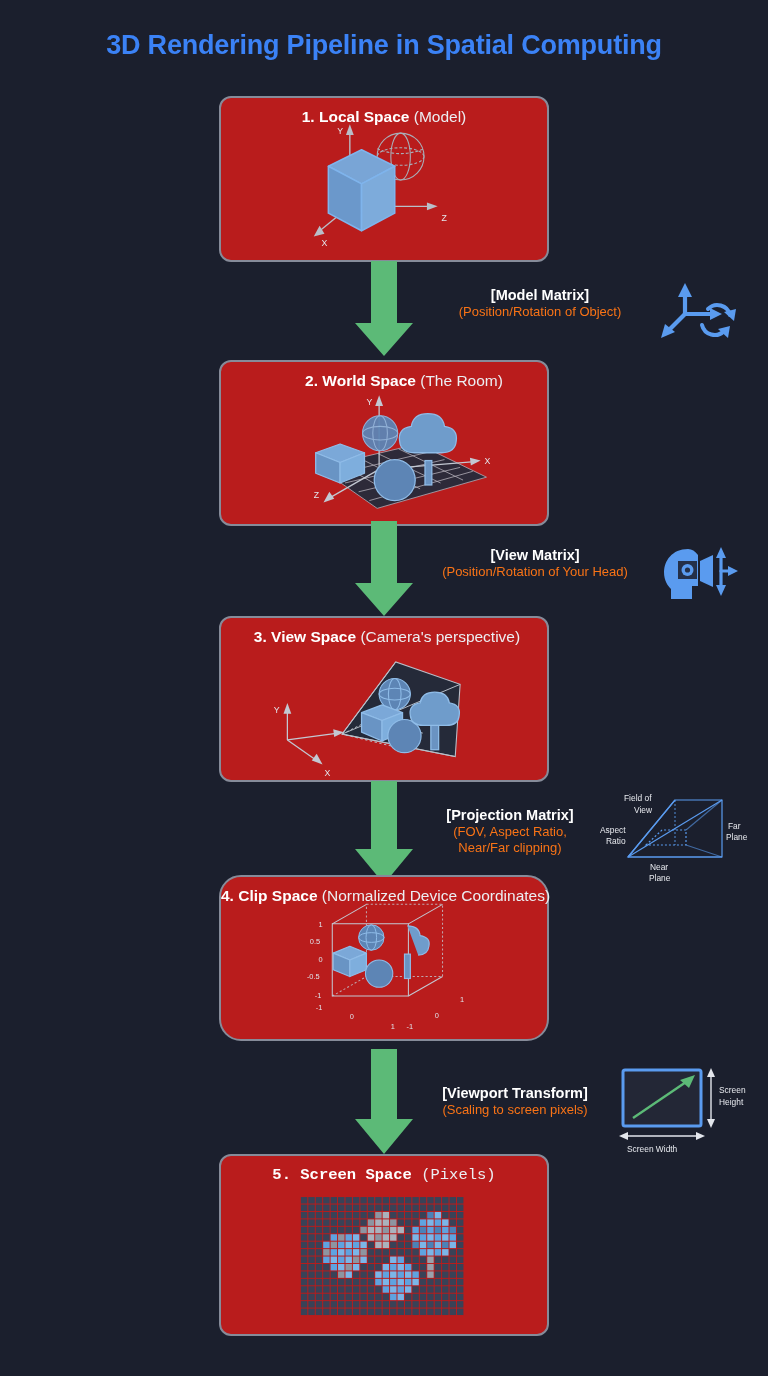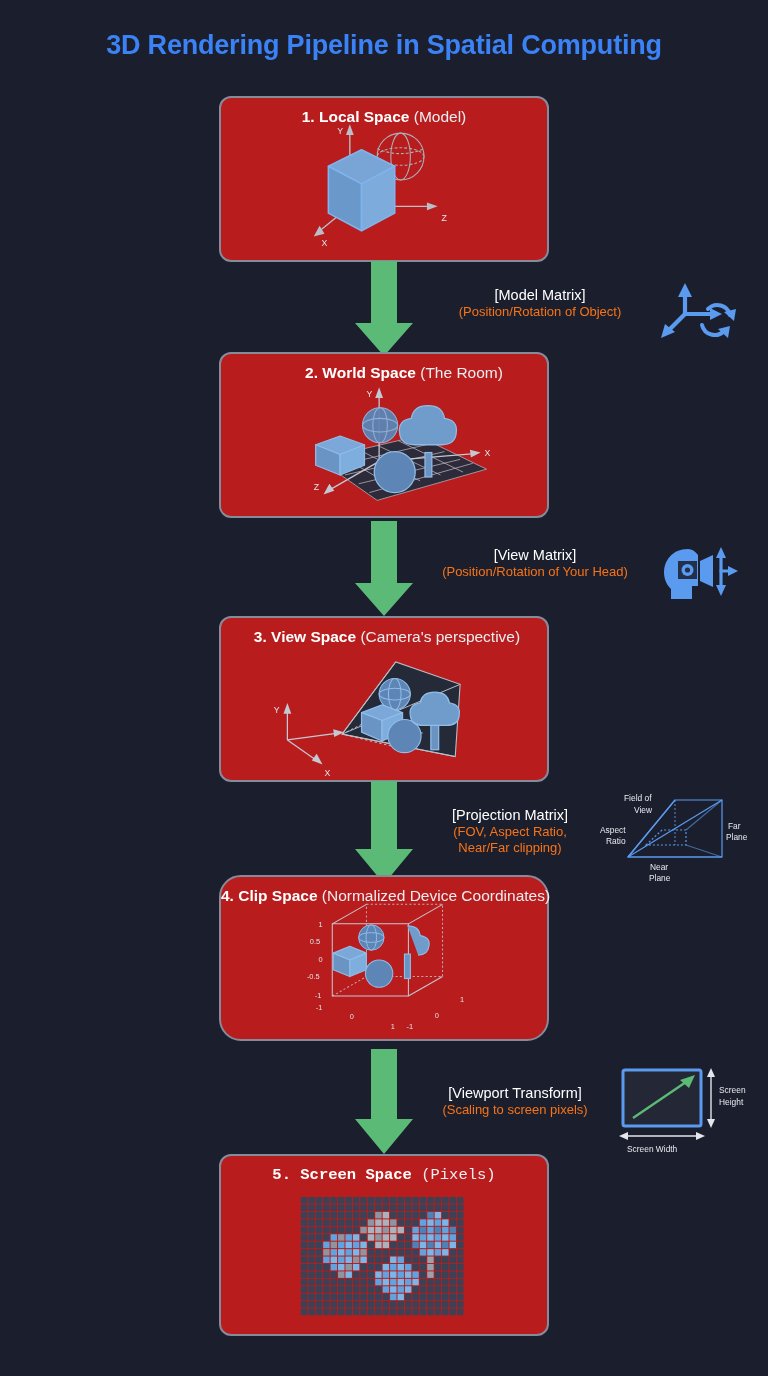--- a/index.html
+++ b/index.html
@@ -37,21 +37,21 @@
   .stage-art { position: absolute; left: 0; top: 0; width: 100%; height: 100%; pointer-events: none; }
 
   .arrow-wrap { position: absolute; left: 219px; width: 330px; }
 
   .trans-label {
     position: absolute;
     text-align: center;
     color: #ffffff;
     line-height: 1.25;
   }
-  .trans-label .t1 { font-size: 14.5px; font-weight: normal; display: block; }
+  .trans-label .t1 { font-size: 14.5px; font-weight: bold; display: block; }
   .trans-label .t2 { font-size: 13px; font-weight: normal; display: block; color: #f97316; }
 
   .trans-icon { position: absolute; }
   .mini-label-s { fill: #e8eaef; font-size: 8.4px; font-family: "Liberation Sans", sans-serif; }
   .axis-txt { fill: #e3e6ec; font-size: 9px; font-family: "Liberation Sans", sans-serif; }
   .tick-txt { fill: #dfe2e9; font-size: 7.6px; font-family: "Liberation Sans", sans-serif; }
 </style>
 </head>
 <body>
 
@@ -115,21 +115,21 @@
       <polygon points="3,57 7,43 17,51" fill="#5a9bef"></polygon>
       <g stroke="#5a9bef" stroke-width="4" fill="none" stroke-linecap="round">
         <path d="M50 28 a13 13 0 0 1 22 6"></path>
         <path d="M44 44 a13 13 0 0 0 22 6"></path>
       </g>
       <polygon points="76,40 66,31 78,28" fill="#5a9bef"></polygon>
       <polygon points="70,57 60,48 72,45" fill="#5a9bef"></polygon>
     </svg>
   </div>
 
-  <div class="stage-box" style="top:352px; height:166px;padding-left:40px;">
+  <div class="stage-box" style="top:360px; height:166px;padding-left:40px;">
     <div class="stage-title">
       <span class="num">2.</span>
       <span class="num">World Space</span>
       <span class="sub">(The Room)</span>
     </div>
     <svg class="stage-art" viewBox="0 0 330 166">
 
       <g stroke="#b5bac4" stroke-width="0.8" fill="none" opacity="0.95">
         <polygon points="98,108 200,84 270,118 158,150" fill="#262b3b"></polygon>
         <line x1="118" y1="103" x2="180" y2="139"></line>

